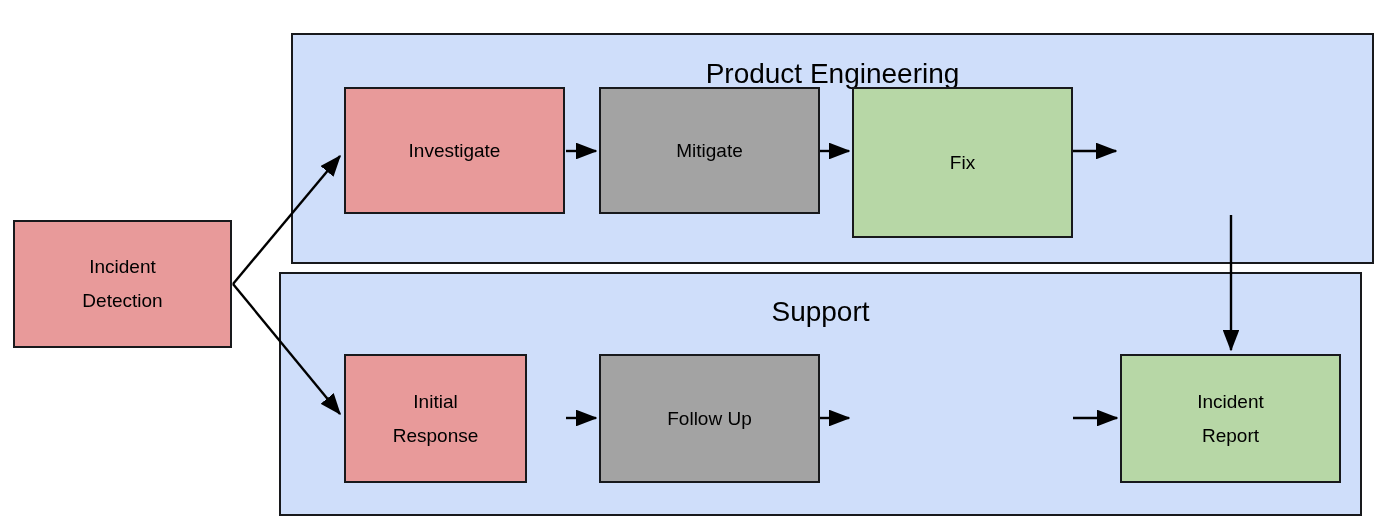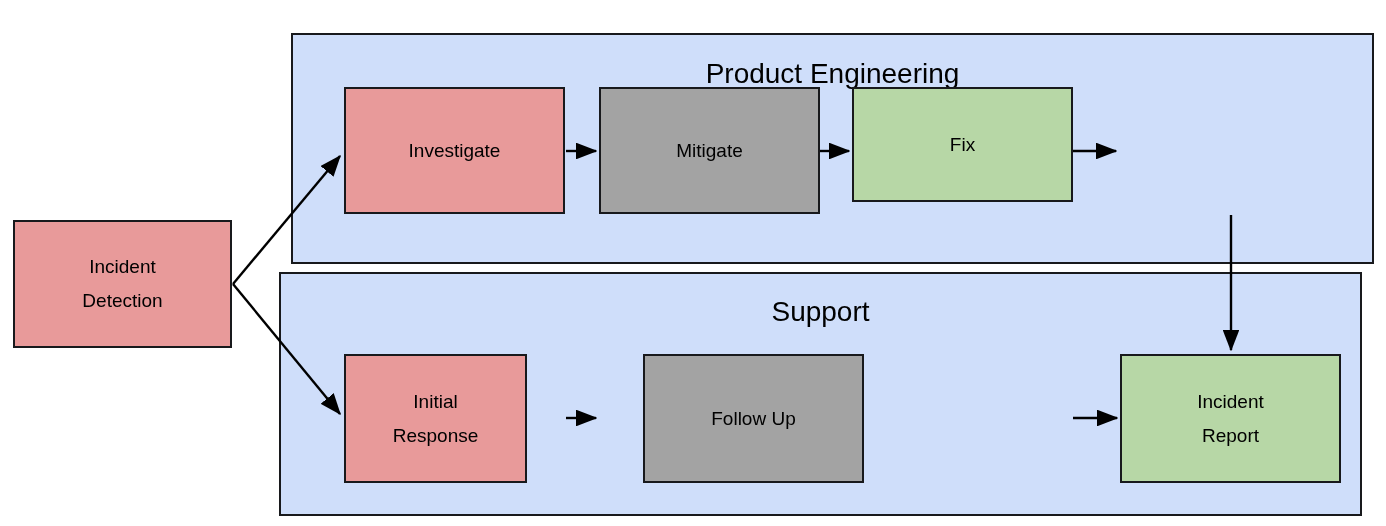--- a/index.html
+++ b/index.html
@@ -100,25 +100,25 @@
     <line x1="1231" y1="215" x2="1231" y2="350" marker-end="url(#arrowhead)"></line>
   </svg>
 
   <div class="node red" style="left:13px; top:220px; width:219px; height:128px;">Incident
 Detection</div>
 
   <div class="node red" style="left:344px; top:87px; width:221px; height:127px;">Investigate</div>
 
   <div class="node yellow" style="left:599px; top:87px; width:221px; height:127px;">Mitigate</div>
 
-  <div class="node green" style="left:852px; top:87px; width:221px; height:115px;">Fix</div>
+  <div class="node green" style="left:852px; top:87px; width:221px; height:151px;">Fix</div>
 
 
   <div class="node red" style="left:344px; top:354px; width:183px; height:129px;">Initial
 Response</div>
 
-  <div class="node yellow" style="left:599px; top:354px; width:221px; height:129px;margin-left:44px;">Follow Up</div>
+  <div class="node yellow" style="left:599px; top:354px; width:221px; height:129px;">Follow Up</div>
 
 
   <div class="node green" style="left:1120px; top:354px; width:221px; height:129px;">Incident
 Report</div>
 
 </div>
 
 </body></html>

